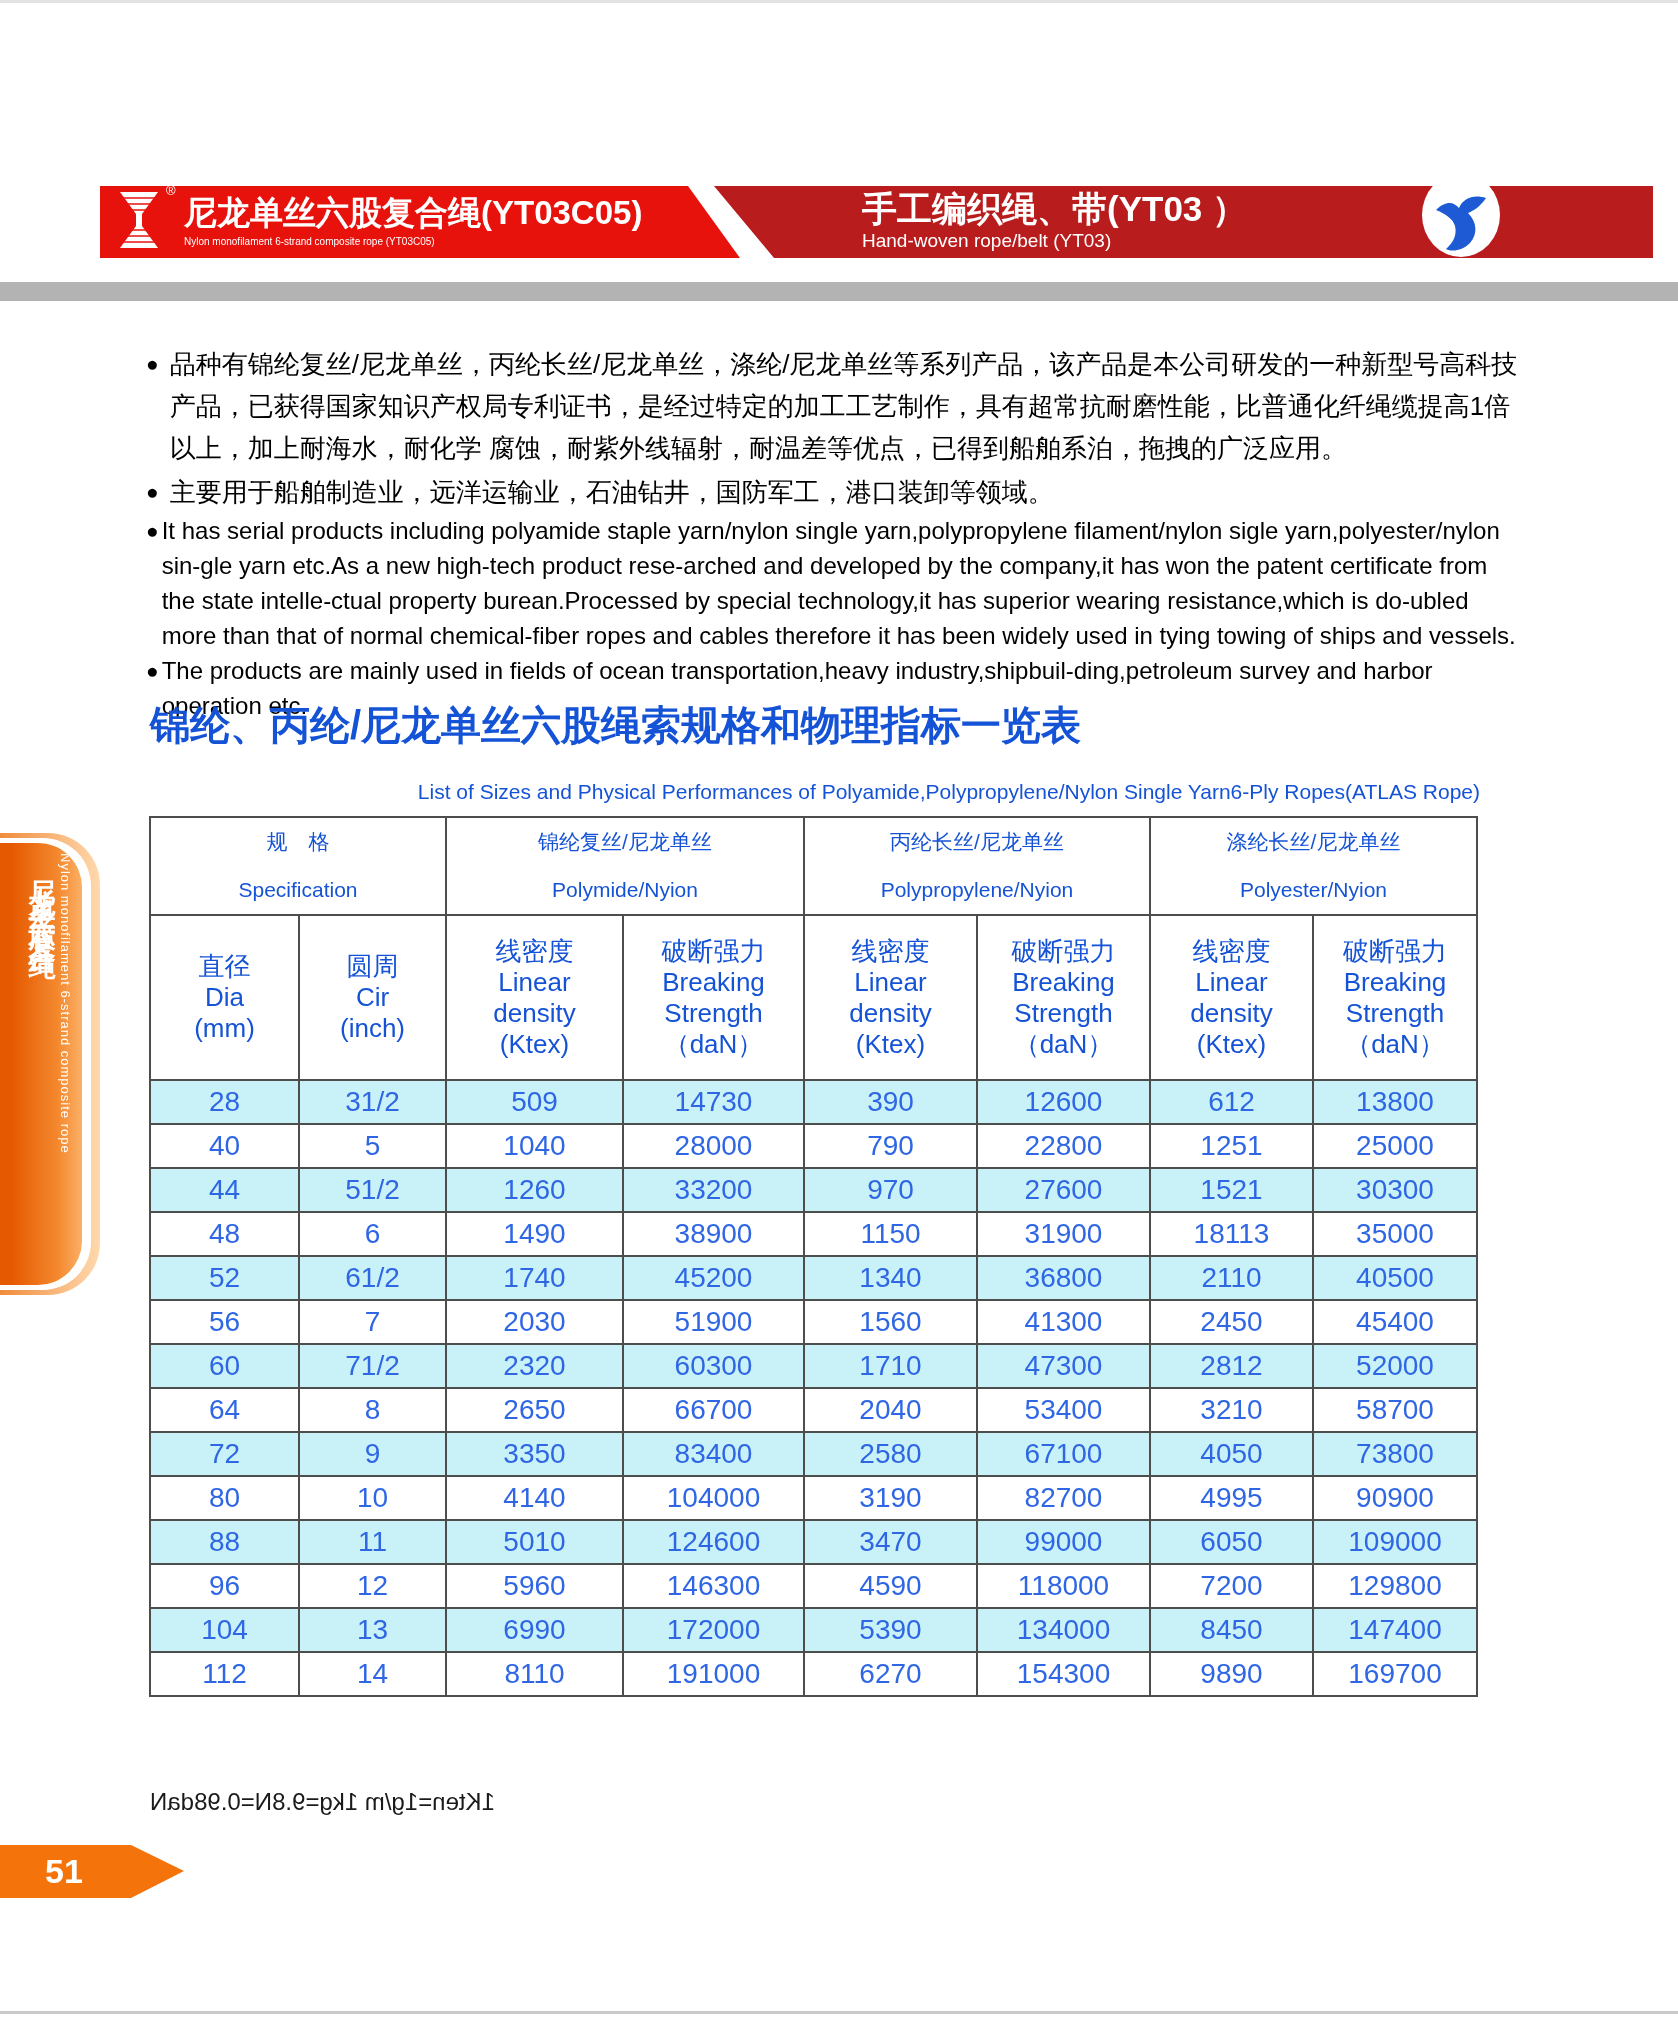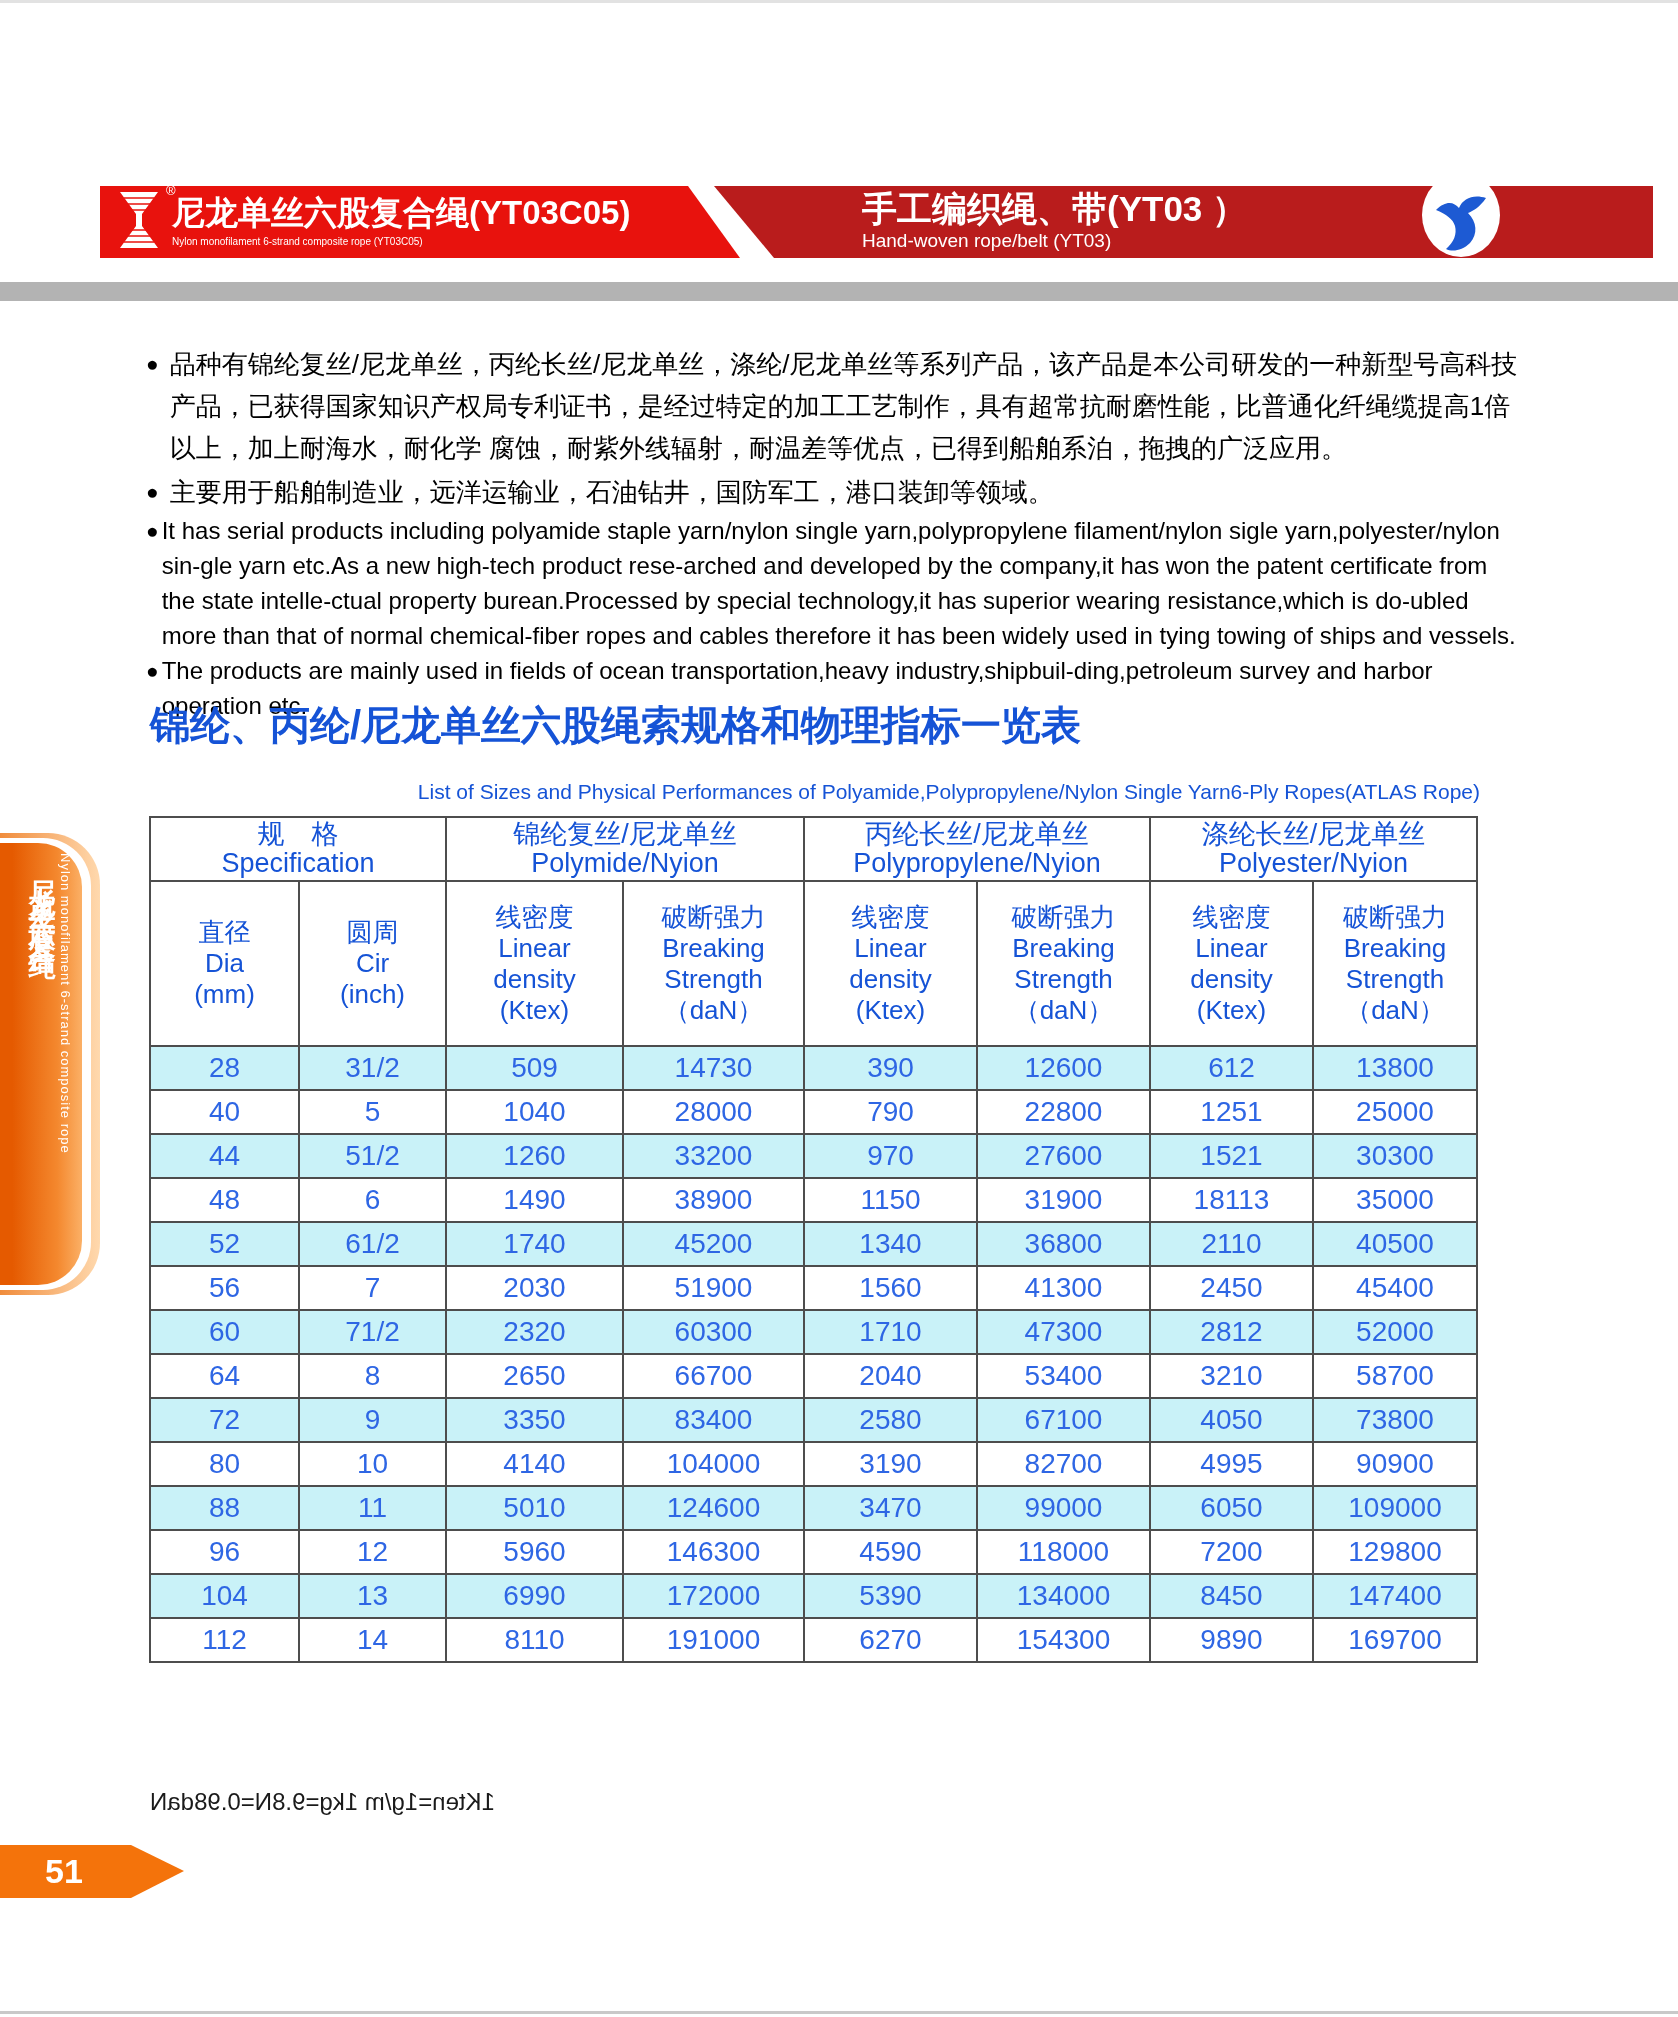--- a/index.html
+++ b/index.html
@@ -11,21 +11,21 @@
   .scan-bottom{position:absolute;left:0;top:2011px;width:1678px;height:3px;background:#c9c9c9;}
 
   
   .banner-red{
     position:absolute;left:100px;top:186px;width:640px;height:72px;
     background:#e8120d;clip-path:polygon(0 0,588px 0,640px 72px,0 72px);
     display:flex;align-items:center;box-sizing:border-box;
   }
   .logo-wrap{position:relative;margin-left:14px;flex:0 0 auto;}
   .logo-r{position:absolute;left:52px;top:-8px;color:#fff;font-size:13px;}
-  .banner-red-text{margin-left:4px;color:#fff;}
+  .banner-red-text{margin-left:16px;color:#fff;}
   .banner-red-title{font-size:33px;font-weight:bold;line-height:36px;white-space:nowrap;}
   .banner-red-sub{font-size:10px;line-height:17px;margin-top:2px;white-space:nowrap;}
 
   .banner-blue{
     position:absolute;left:714px;top:186px;width:939px;height:72px;
     background:#b91c1c;clip-path:polygon(0 0,939px 0,939px 72px,60px 72px);
   }
   .banner-blue-text{position:absolute;left:148px;top:3px;color:#fff;}
   .banner-blue-title{font-size:35px;font-weight:bold;line-height:40px;white-space:nowrap;}
   .banner-blue-sub{font-size:19px;line-height:24px;white-space:nowrap;}
@@ -47,21 +47,21 @@
   
   .table-title{position:absolute;left:150px;top:698px;width:1330px;
     color:#1553d6;font-weight:bold;font-size:40px;}
   .table-subtitle{position:absolute;left:150px;top:780px;width:1330px;text-align:right;
     color:#1553d6;font-size:21px;}
 
   
   table.spec{position:absolute;left:149px;top:816px;border-collapse:collapse;table-layout:fixed;}
   table.spec th,table.spec td{border:2px solid #4d4d4d;text-align:center;vertical-align:middle;padding:0;}
   table.spec thead th{color:#1553d6;font-weight:normal;white-space:pre-line;background:#fff;}
-  tr.row-group th{height:62px;font-size:27px;line-height:29px;}
+  tr.row-group th{height:62px;font-size:21px;line-height:48px;}
   tr.row-cols th{height:163px;font-size:26px;line-height:31px;}
   table.spec td{height:42px;font-size:28px;color:#2e66e4;}
   tr.row-cyan td{background:#c9f2f8;}
   tr.row-white td{background:#ffffff;}
 
   
   .footnote{position:absolute;left:150px;top:1788px;font-size:24px;color:#1a1a1a;}
   .mirrored{display:inline-block;transform:scaleX(-1);}
 
   

